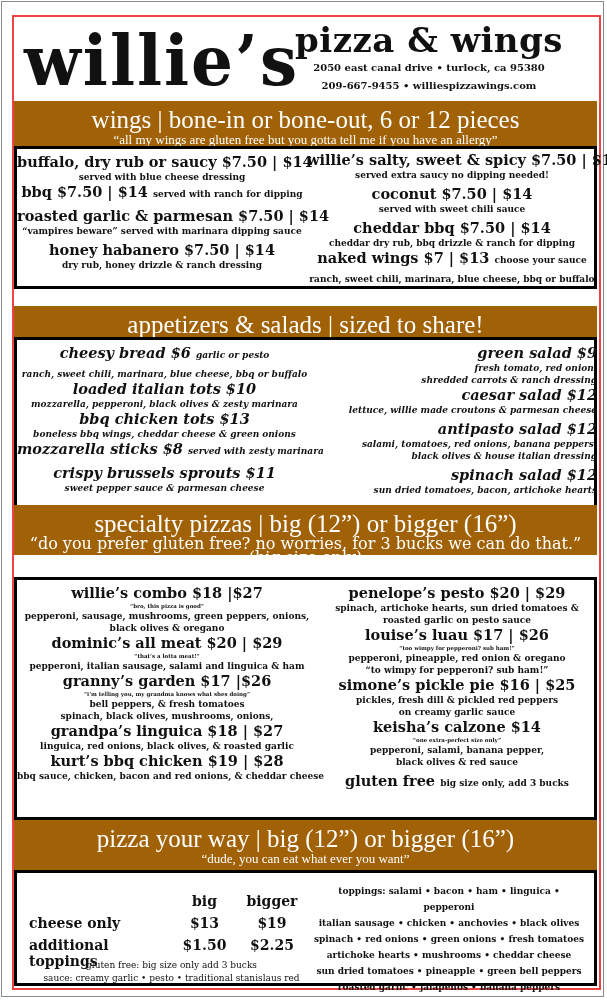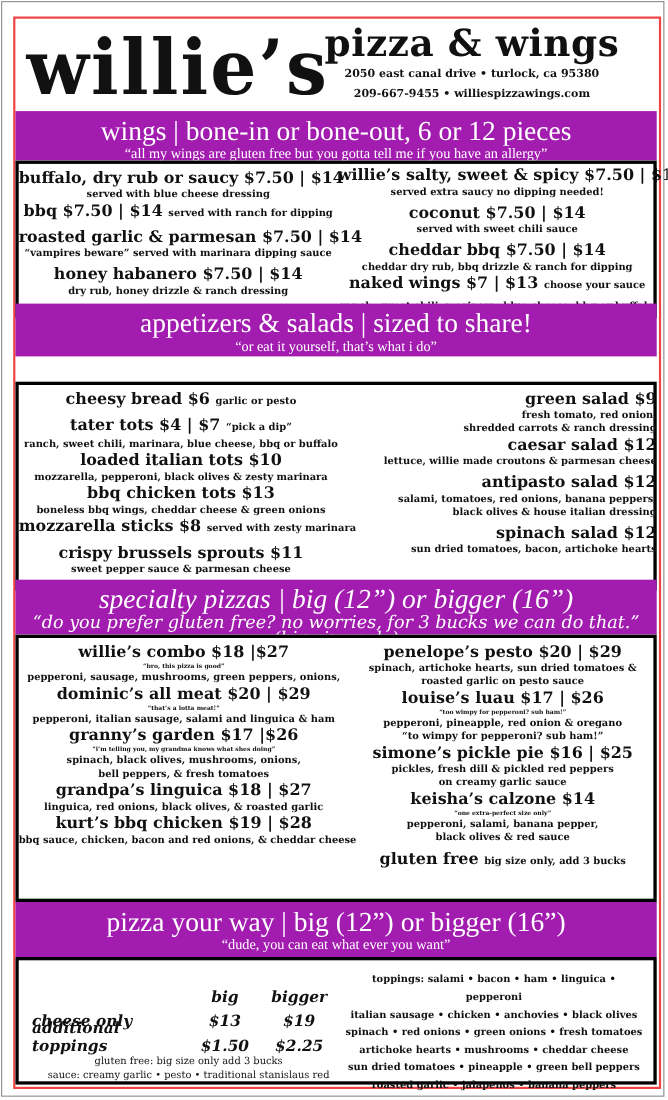--- a/index.html
+++ b/index.html
@@ -20,37 +20,37 @@
   .logo {
     position:absolute; left:10px; top:4px; font-family:"DejaVu Serif", serif;
     font-weight:bold; font-size:66px; letter-spacing:2px; line-height:80px;
     transform:scaleY(1.05);
   }
   .brand-r { position:absolute; left:250px; top:4px; width:330px; text-align:center; }
   .brand-title { font-size:34px; font-weight:bold; font-family:"DejaVu Serif", serif; line-height:38px; letter-spacing:0.5px; }
   .brand-line { font-size:10px; font-weight:bold; line-height:18px; font-family:"DejaVu Serif", serif; }
 
   .band {
-    position:absolute; left:0; width:583px; background:#a21caf; color:#fff; text-align:center;
+    position:absolute; left:0; width:583px; background:#a16207; color:#fff; text-align:center;
   }
   .band .t { font-family:"Liberation Serif", serif; font-size:25px; line-height:27px; padding-top:5px; }
   .band .s { font-family:"Liberation Serif", serif; font-size:13px; line-height:14px; }
 
   .box {
     position:absolute; background:#fff; border:3px solid #000; box-sizing:border-box;
   }
   .col { position:absolute; text-align:center; }
   .item-name { font-family:"DejaVu Serif", serif; font-weight:bold; font-size:14.5px; line-height:18px; white-space:nowrap; }
   .item-note { font-family:"DejaVu Serif", serif; font-weight:bold; font-size:9px; line-height:12px; white-space:nowrap; }
   .item-small { font-family:"DejaVu Serif", serif; font-weight:bold; font-size:5.5px; line-height:8px; white-space:nowrap; }
   .inline-note { font-size:9px; font-weight:bold; }
   .gap { height:4px; }
 
   .pyw-table { position:absolute; left:12px; top:20px; width:290px; font-family:"DejaVu Serif", serif; font-weight:bold; }
-  .pyw-row { display:flex; height:22px; align-items:flex-end; font-size:14px;font-style:italic; }
+  .pyw-row { display:flex; height:22px; align-items:flex-start; font-size:14px; }
   .pyw-row .lbl { width:148px; }
   .pyw-row .c1 { width:55px; text-align:center; }
   .pyw-row .c2 { width:80px; text-align:center; }
   .pyw-note { font-size:9px; text-align:center; width:285px; line-height:13px; font-weight:normal; }
   .toppings { position:absolute; right:10px; top:10px; width:270px; text-align:center; font-family:"DejaVu Serif", serif; font-size:9px; font-weight:bold; line-height:16px; }
 </style>
 </head>
 <body>
 
 <div class="outer"></div>
@@ -89,29 +89,28 @@
       <div class="item-note">served with sweet chili sauce</div>
       <div class="gap"></div>
       <div class="item-name">cheddar bbq $7.50 | $14</div>
       <div class="item-note">cheddar dry rub, bbq drizzle &amp; ranch for dipping</div>
       <div class="item-name"><span>naked wings $7  | $13</span> <span class="inline-note">choose your sauce</span></div>
       <div class="gap"></div>
       <div class="item-note">ranch, sweet chili, marinara, blue cheese, bbq or buffalo</div>
     </div>
   </div>
 
-  <div class="band" style="top:259px;height:48px;">
+  <div class="band" style="top:289px;height:48px;">
     <div class="t">appetizers &amp; salads | sized to share!</div>
     <div class="s">“or eat it yourself, that’s what i do”</div>
   </div>
-  <div class="box" style="left:0;top:330px;width:583px;height:190px;">
+  <div class="box" style="left:0;top:320px;width:583px;height:190px;font-style:italic;">
     <div class="col" style="left:0;top:4px;width:295px;">
       <div class="item-name"><span>cheesy bread $6</span> <span class="inline-note">garlic or pesto</span></div>
       <div class="gap"></div>
-      <div class="item-name"><span>tater tots $4 | $7</span> <span class="inline-note">“pick a dip”</span></div>
       <div class="item-note">ranch, sweet chili, marinara, blue cheese, bbq or buffalo</div>
       <div class="item-name">loaded italian tots $10</div>
       <div class="item-note">mozzarella, pepperoni, black olives &amp; zesty marinara</div>
       <div class="item-name">bbq chicken tots $13</div>
       <div class="item-note">boneless bbq wings, cheddar cheese &amp; green onions</div>
       <div class="item-name"><span>mozzarella sticks $8</span> <span class="inline-note">served with zesty marinara</span></div>
       <div class="gap"></div>
       <div class="item-name">crispy brussels sprouts $11</div>
       <div class="item-note">sweet pepper sauce &amp; parmesan cheese</div>
     </div>
@@ -124,36 +123,37 @@
       <div class="gap"></div>
       <div class="item-name">antipasto salad $12</div>
       <div class="item-note">salami, tomatoes, red onions, banana peppers,</div>
       <div class="item-note">black olives &amp; house italian dressing</div>
       <div class="gap"></div>
       <div class="item-name">spinach salad $12</div>
       <div class="item-note">sun dried tomatoes, bacon, artichoke hearts</div>
     </div>
   </div>
 
-  <div class="band" style="top:510px;height:50px;font-style:italic;">
+  <div class="band" style="top:488px;height:50px;">
     <div class="t">specialty pizzas | big (12”) or bigger (16”)</div>
     <div class="s" style="font-family:'DejaVu Serif',serif;font-size:16px;">“do you prefer gluten free? no worries, for 3 bucks we can do that.”  (big size only)</div>
   </div>
   <div class="box" style="left:0;top:560px;width:583px;height:243px;">
     <div class="col" style="left:0;top:4px;width:300px;">
       <div class="item-name">willie’s combo $18 |$27</div>
       <div class="item-small">“bro, this pizza is good”</div>
       <div class="item-note">pepperoni, sausage, mushrooms, green peppers, onions,</div>
+      <div class="item-note">black olives &amp; oregano</div>
       <div class="item-name">dominic’s all meat $20 | $29</div>
       <div class="item-small">“that’s a lotta meat!”</div>
       <div class="item-note">pepperoni, italian sausage, salami and linguica &amp; ham</div>
       <div class="item-name">granny’s garden $17 |$26</div>
       <div class="item-small">“i’m telling you, my grandma knows what shes doing”</div>
+      <div class="item-note">bell peppers, &amp; fresh tomatoes</div>
       <div class="item-note">spinach, black olives, mushrooms, onions,</div>
-      <div class="item-note">bell peppers, &amp; fresh tomatoes</div>
       <div class="item-name">grandpa’s linguica $18 | $27</div>
       <div class="item-note">linguica, red onions, black olives, &amp; roasted garlic</div>
       <div class="item-name">kurt’s bbq chicken $19 | $28</div>
       <div class="item-note">bbq sauce, chicken, bacon and red onions, &amp; cheddar cheese</div>
     </div>
     <div class="col" style="left:300px;top:4px;width:280px;">
       <div class="item-name">penelope’s pesto $20 | $29</div>
       <div class="item-note">spinach, artichoke hearts, sun dried tomatoes &amp;</div>
       <div class="item-note">roasted garlic on pesto sauce</div>
       <div class="item-name">louise’s luau $17 | $26</div>

